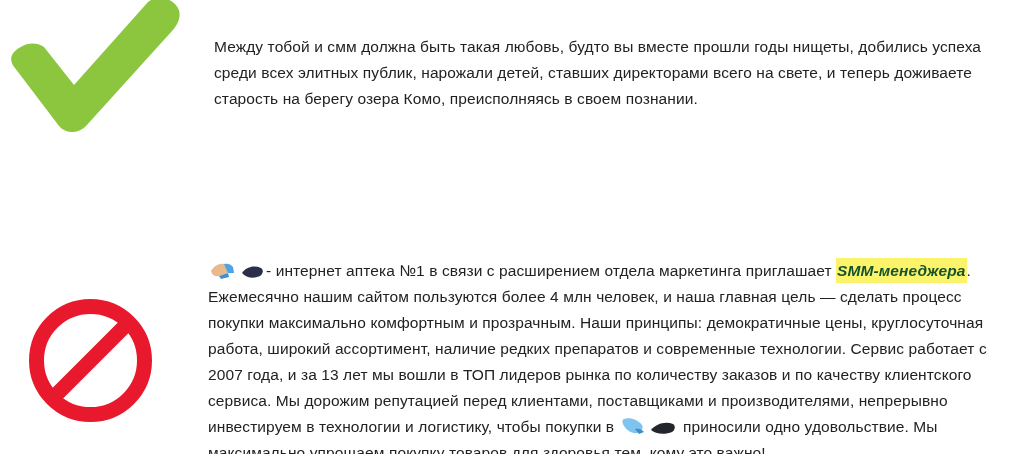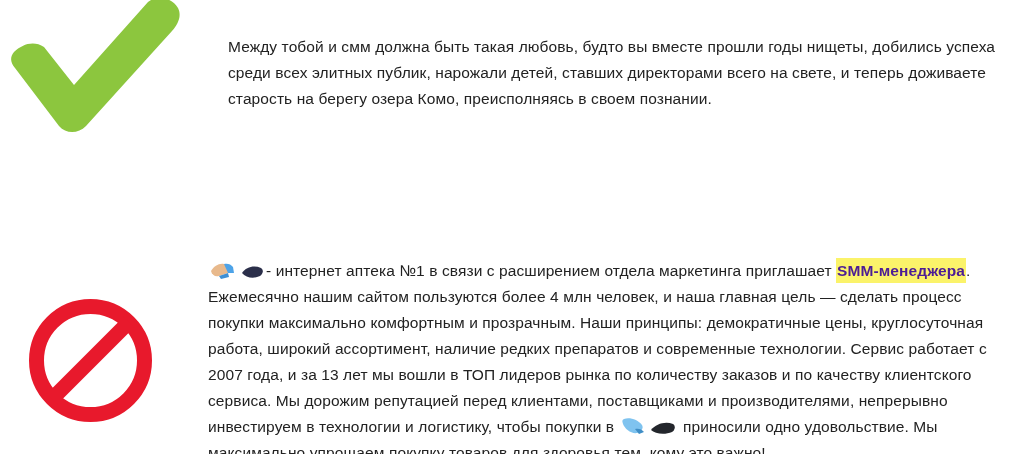--- a/index.html
+++ b/index.html
@@ -23,21 +23,21 @@
   
   .check-mark {
     position: absolute;
     left: 8px;
     top: 0px;
     width: 180px;
     height: 135px;
   }
   .good-text {
     position: absolute;
-    left: 228px;
+    left: 214px;
     top: 34px;
     width: 782px;
     font-size: 15.5px;
     line-height: 26px;
     color: #222222;
     letter-spacing: 0.1px;
   }
 
   
   .ban-sign {
@@ -56,22 +56,23 @@
     line-height: 26px;
     color: #222222;
     letter-spacing: 0.1px;
   }
   .bad-text p {
     margin: 0;
   }
   .hl {
     background: #fbf36a;
     font-weight: bold;
-    color: #4c1d95;
+    color: #14532d;
     padding: 4px 1px;
+    font-style: italic;
   }
   .emoji {
     display: inline-block;
     vertical-align: -3px;
     margin: 0 2px;
   }
   .emoji svg { display: block; }
 </style>
 </head>
 <body>

